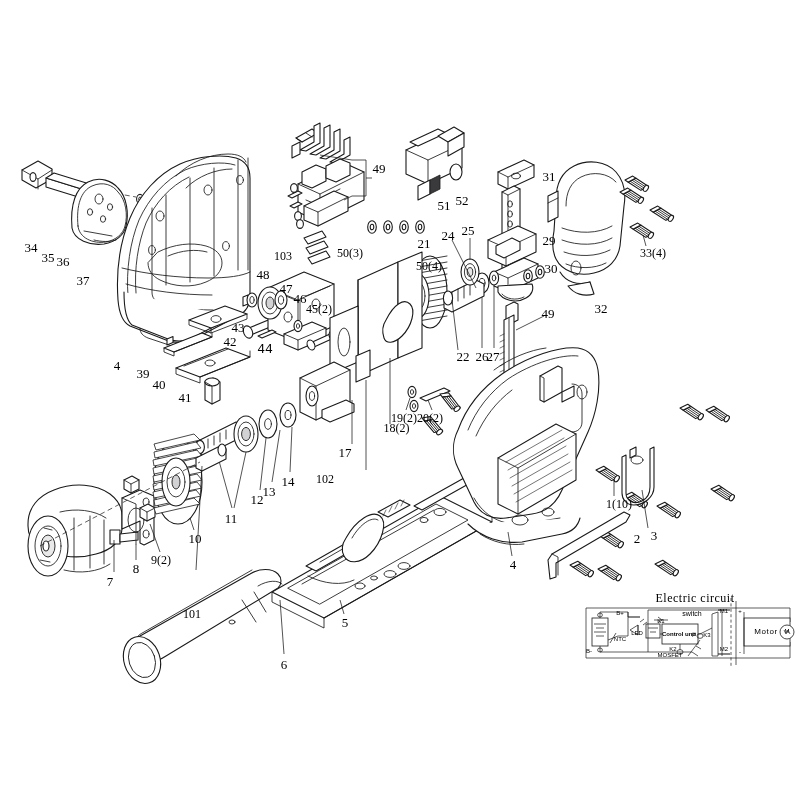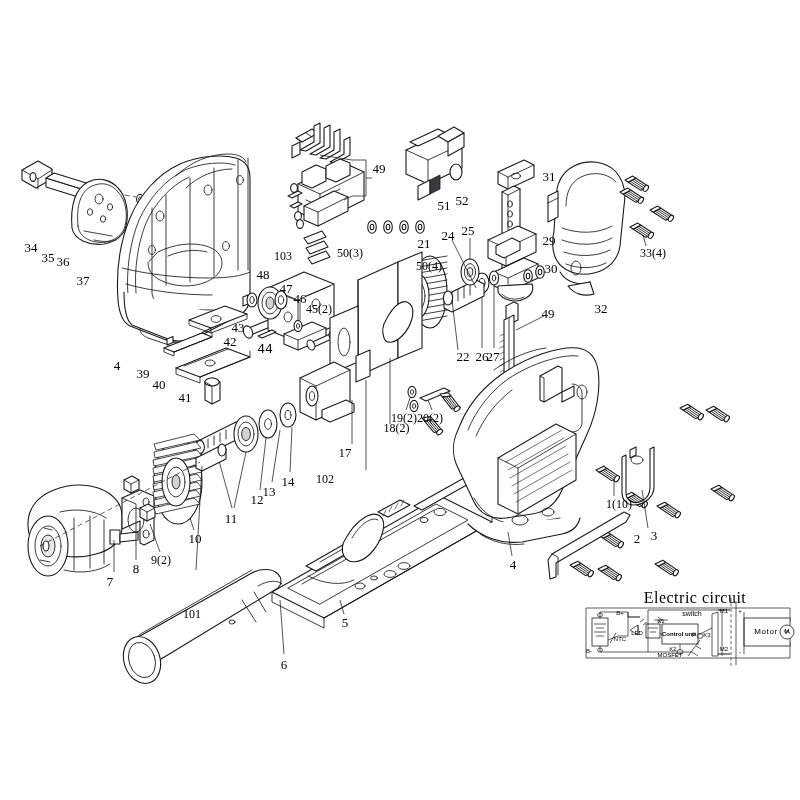--- a/index.html
+++ b/index.html
@@ -7,21 +7,21 @@
   body{width:800px;height:800px;overflow:hidden;
        font-family:"Liberation Serif", serif;color:#111;}
   #stage{position:relative;width:800px;height:800px;background:#fff;}
   #art{position:absolute;left:0;top:0;width:800px;height:800px;}
   .lbl{position:absolute;font-family:"Liberation Serif",serif;
        color:#000;white-space:nowrap;line-height:1;
        transform:translate(-50%,-50%);}
   .lbl.s13{font-size:13px;}
   .lbl.s12{font-size:12px;}
   .circ-title{position:absolute;font-family:"Liberation Serif",serif;
-       font-size:16px;color:#000;white-space:nowrap;
+       font-size:12px;color:#000;white-space:nowrap;
        transform:translate(-50%,-50%);letter-spacing:.5px;}
   .circ-tx{position:absolute;font-family:"Liberation Sans",sans-serif;
        font-size:6px;color:#000;white-space:nowrap;
        transform:translate(-50%,-50%);}
   .circ-tx.b{font-weight:bold;}
   .circ-tx.m{font-size:8px;letter-spacing:.6px;}
   .circ-tx.sw{font-size:7px;}
 </style>
 </head>
 <body>

